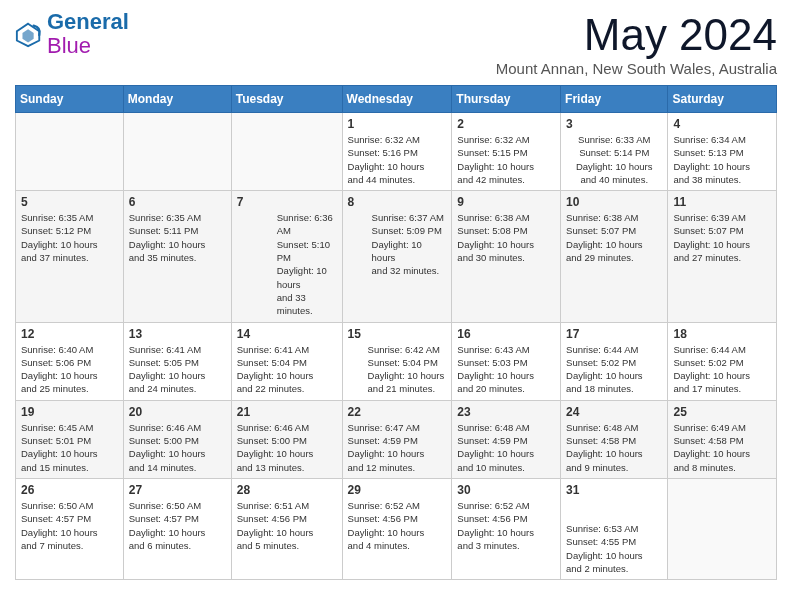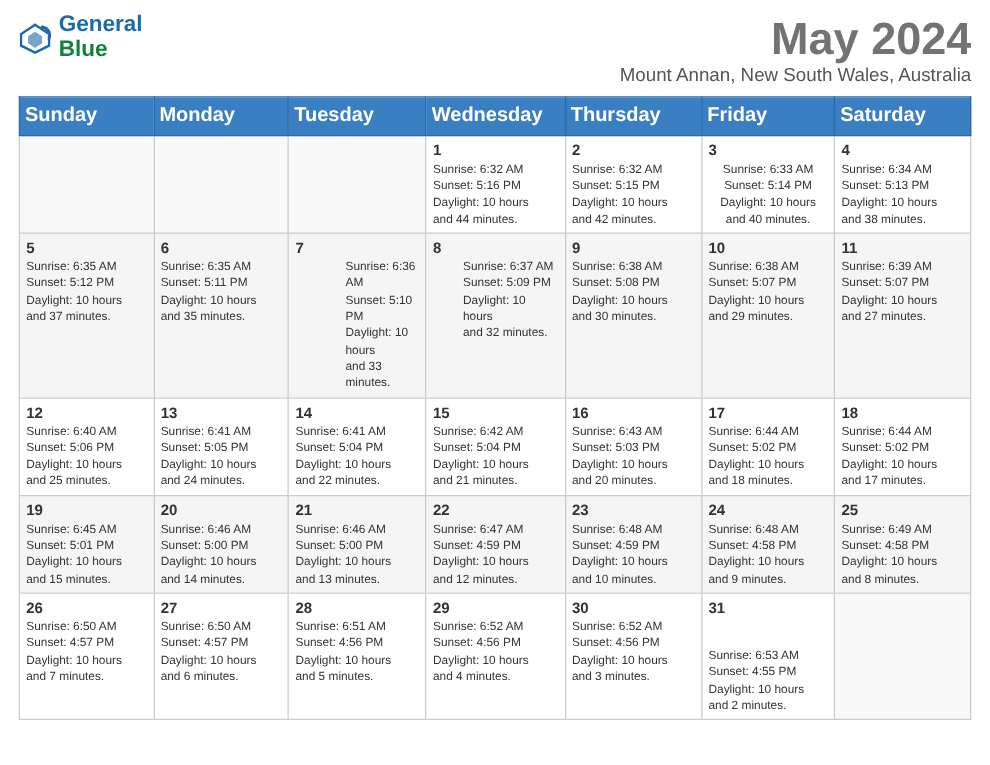--- a/index.html
+++ b/index.html
@@ -15,55 +15,55 @@
       justify-content: space-between;
       align-items: flex-start;
       margin-bottom: 8px;
     }
     .logo {
       display: flex;
       align-items: center;
       gap: 4px;
     }
     .logo-text {
-      font-size: 18px;
+      font-size: 22px;
       font-weight: bold;
       color: #333;
       line-height: 1.1;
     }
     .logo-text span {
       color: #1a6baa;
     }
     .logo-icon {
       width: 28px;
       height: 28px;
     }
     .title-block {
       text-align: right;
     }
     .month-title {
-      font-size: 36px;
-      font-weight: bold;
-      color: #737373;
+      font-size: 44px;
+      font-weight: normal;
+      color: #0f172a;
     }
     .location-title {
       font-size: 15px;
       color: #555;
     }
     table {
       width: 100%;
       border-collapse: collapse;
       font-size: 10px;
     }
     thead tr th {
       background-color: #3a7fc1;
       color: #fff;
       padding: 6px 4px;
       text-align: left;
-      font-size: 16px;
+      font-size: 12px;
       font-weight: bold;
       border: 1px solid #2a6aaa;
     }
     tbody tr td {
       border: 1px solid #ccc;
       vertical-align: top;
       padding: 4px 5px;
       height: 78px;
       width: 113px;
       background: #fff;
@@ -93,21 +93,21 @@
 <div class="header">
   <div class="logo">
     <svg class="logo-icon" viewBox="0 0 30 30">
       <rect x="0" y="0" width="30" height="30" fill="white"></rect>
       <polygon points="14,4 26,12 26,22 14,28 2,22 2,12" fill="none" stroke="#1a6baa" stroke-width="2"></polygon>
       <polygon points="14,10 20,14 20,20 14,24 8,20 8,14" fill="#1a6baa" opacity="0.6"></polygon>
       <path d="M20 6 Q28 8 26 16" fill="none" stroke="#1a6baa" stroke-width="2.5" stroke-linecap="round"></path>
     </svg>
     <div class="logo-text">
       <div><span>General</span></div>
-      <div><span style="color:#15803d;font-weight:bold;">Blue</span></div>
+      <div><span style="color:#a21caf;font-weight:normal;">Blue</span></div>
     </div>
   </div>
   <div class="title-block">
     <div class="month-title">May 2024</div>
     <div class="location-title">Mount Annan, New South Wales, Australia</div>
   </div>
 </div>
 
 <table>
   <thead>
@@ -223,21 +223,21 @@
         </td>
         <td>
           <span class="day-number">14</span>
           <div class="day-info" style="white-space: pre-line;">Sunrise: 6:41 AM
 Sunset: 5:04 PM
 Daylight: 10 hours
 and 22 minutes.</div>
         </td>
         <td>
           <span class="day-number">15</span>
-          <div class="day-info" style="white-space: pre-line;">Sunrise: 6:42 AM
+          <div class="day-info" style="white-space: pre-line; margin-left: 20px;">Sunrise: 6:42 AM
 Sunset: 5:04 PM
 Daylight: 10 hours
 and 21 minutes.</div>
         </td>
         <td>
           <span class="day-number">16</span>
           <div class="day-info" style="white-space: pre-line;">Sunrise: 6:43 AM
 Sunset: 5:03 PM
 Daylight: 10 hours
 and 20 minutes.</div>

